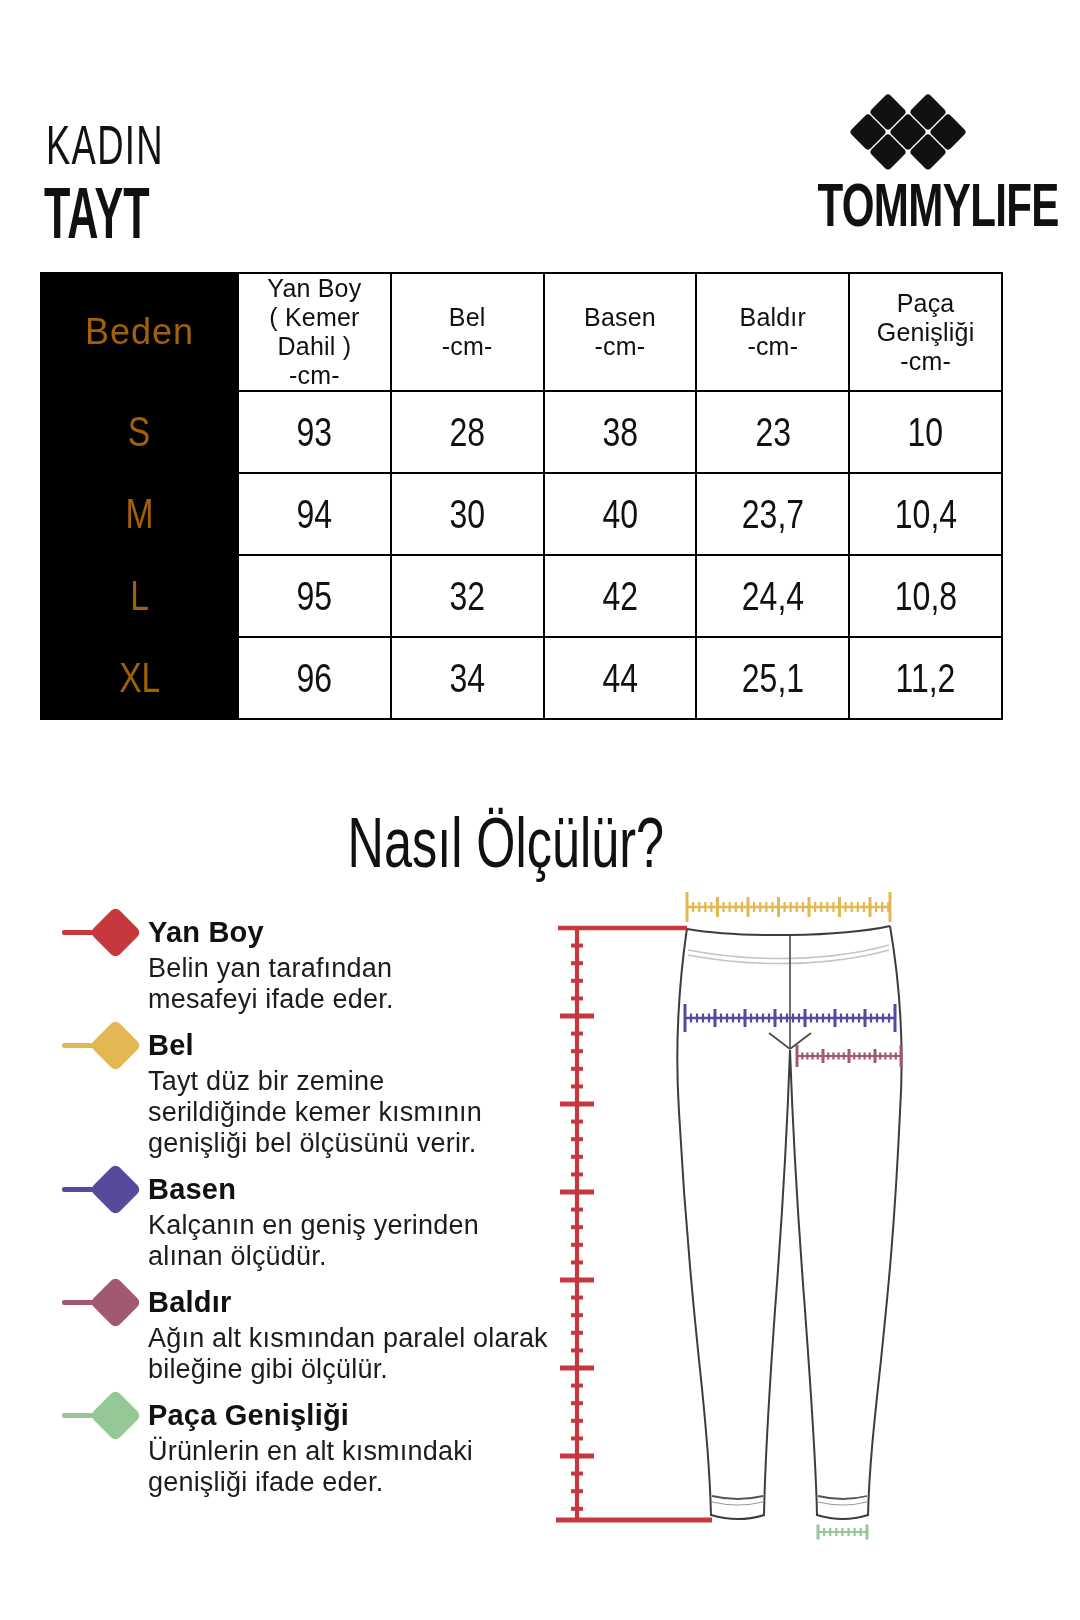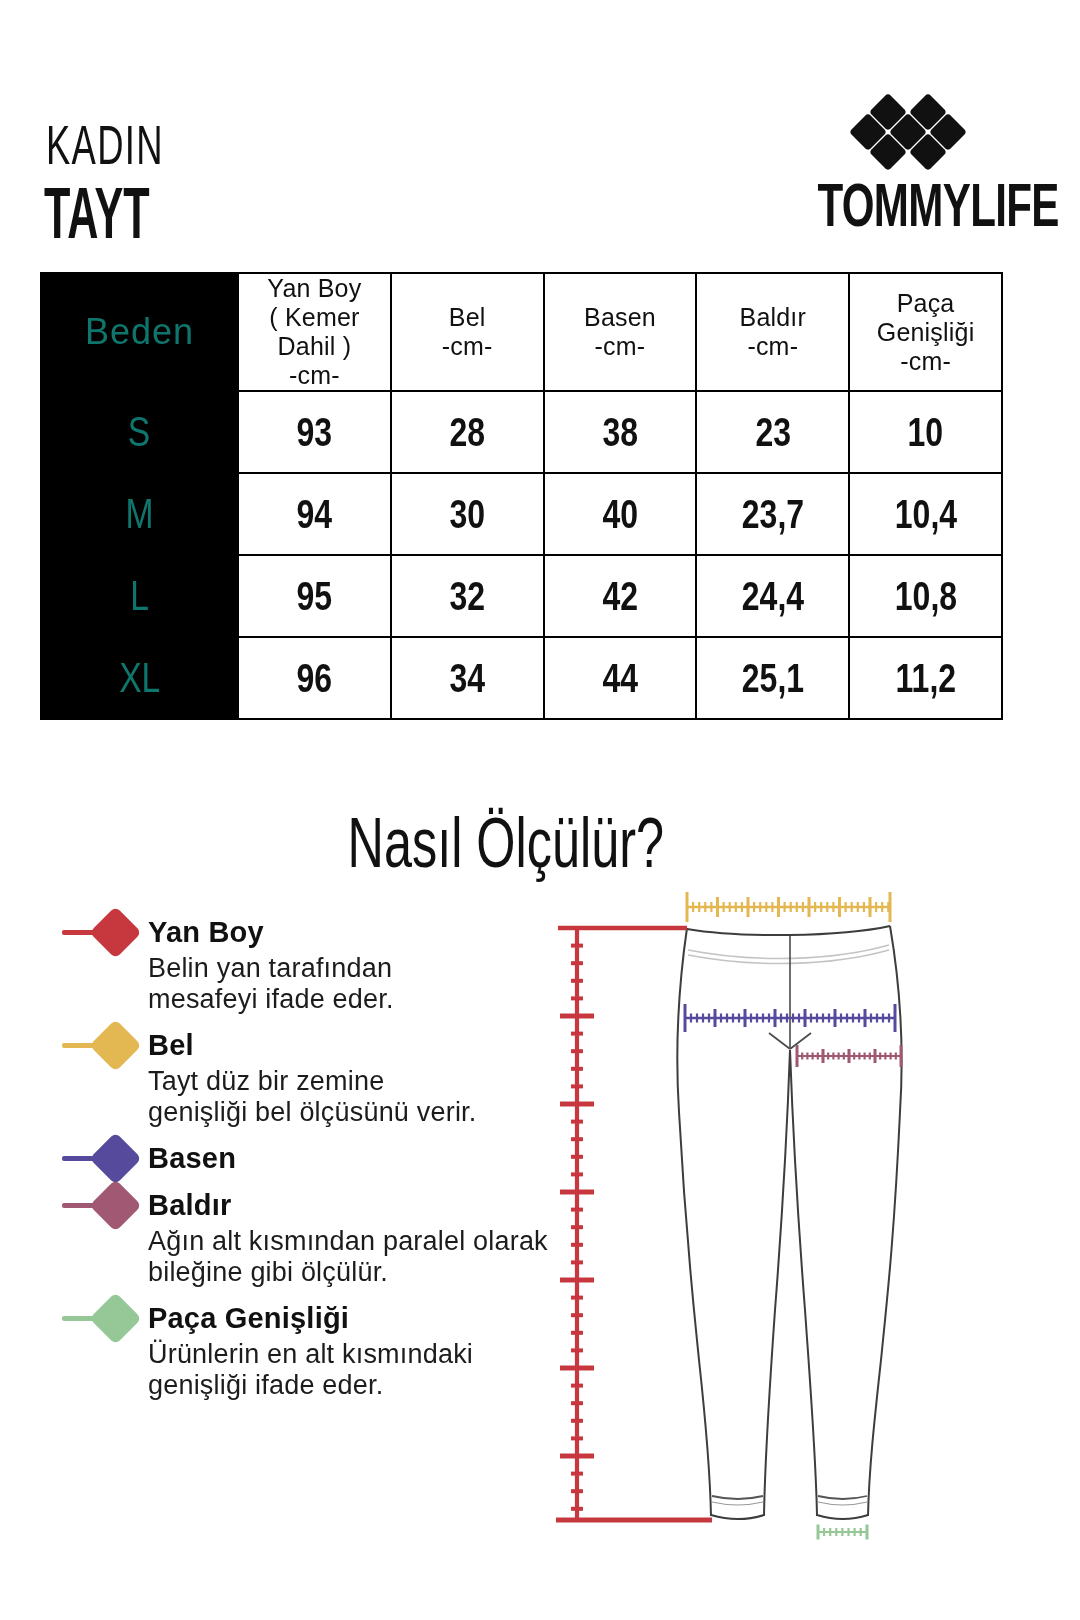--- a/index.html
+++ b/index.html
@@ -11,27 +11,27 @@
   .tayt{position:absolute;left:44px;top:184px;font-size:72px;line-height:58px;font-weight:800;
         transform:scaleX(0.60);transform-origin:left center;white-space:nowrap;}
   .logo{position:absolute;left:775px;top:92px;width:265px;text-align:left;}
   .logo svg{display:block;margin:0 auto;}
   .brand{font-size:62px;line-height:54px;font-weight:900;margin-top:6px;letter-spacing:-1px;
          transform:scaleX(0.68);transform-origin:center;white-space:nowrap;}
 
   
   .size-table{position:absolute;left:40px;top:272px;border-collapse:collapse;table-layout:fixed;width:963px;}
   .size-table td{border:2.5px solid #000;text-align:center;vertical-align:middle;padding:0;background:#fff;}
-  .size-table td.dark{background:#000;color:#0f766e;border-color:#000;}
+  .size-table td.dark{background:#000;color:#a16207;border-color:#000;}
   .hdr-row{height:90px;}
   .data-row{height:82px;}
   .corner{font-size:36px;font-weight:500;letter-spacing:1px;}
   .col-line{font-size:25px;line-height:29px;font-weight:500;letter-spacing:0.2px;}
   .size-letter{font-size:42px;font-weight:400;}
-  .cell-num{font-size:40px;font-weight:700;}
+  .cell-num{font-size:40px;font-weight:400;}
   .cond{display:inline-block;transform:scaleX(0.80);transform-origin:center;white-space:nowrap;}
 
   
   .measure-title{position:absolute;left:0;top:804px;width:1012px;text-align:center;}
   .measure-title span{display:inline-block;font-size:70px;line-height:78px;font-weight:400;
                       transform:scaleX(0.72);transform-origin:center;white-space:nowrap;}
 
   .legend{position:absolute;left:148px;top:916px;width:440px;}
   .legend-item{position:relative;margin-bottom:14px;}
   .legend-title{font-size:29px;line-height:33px;font-weight:700;letter-spacing:0.2px;margin-bottom:4px;}
@@ -148,27 +148,32 @@
       <div>Belin yan tarafından</div>
       <div>mesafeyi ifade eder.</div>
     </div>
   </div>
   <div class="legend-item">
     <span class="marker-line" style="background: rgb(227, 183, 81);"></span>
     <span class="marker-diamond" style="background: rgb(227, 183, 81);"></span>
     <div class="legend-title">Bel</div>
     <div class="legend-desc">
       <div>Tayt düz bir zemine</div>
+      <div>serildiğinde kemer kısmının</div>
       <div>genişliği bel ölçüsünü verir.</div>
     </div>
   </div>
   <div class="legend-item">
     <span class="marker-line" style="background: rgb(85, 74, 156);"></span>
     <span class="marker-diamond" style="background: rgb(85, 74, 156);"></span>
     <div class="legend-title">Basen</div>
+    <div class="legend-desc">
+      <div>Kalçanın en geniş yerinden</div>
+      <div>alınan ölçüdür.</div>
+    </div>
   </div>
   <div class="legend-item">
     <span class="marker-line" style="background: rgb(160, 88, 115);"></span>
     <span class="marker-diamond" style="background: rgb(160, 88, 115);"></span>
     <div class="legend-title">Baldır</div>
     <div class="legend-desc">
       <div>Ağın alt kısmından paralel olarak</div>
       <div>bileğine gibi ölçülür.</div>
     </div>
   </div>

